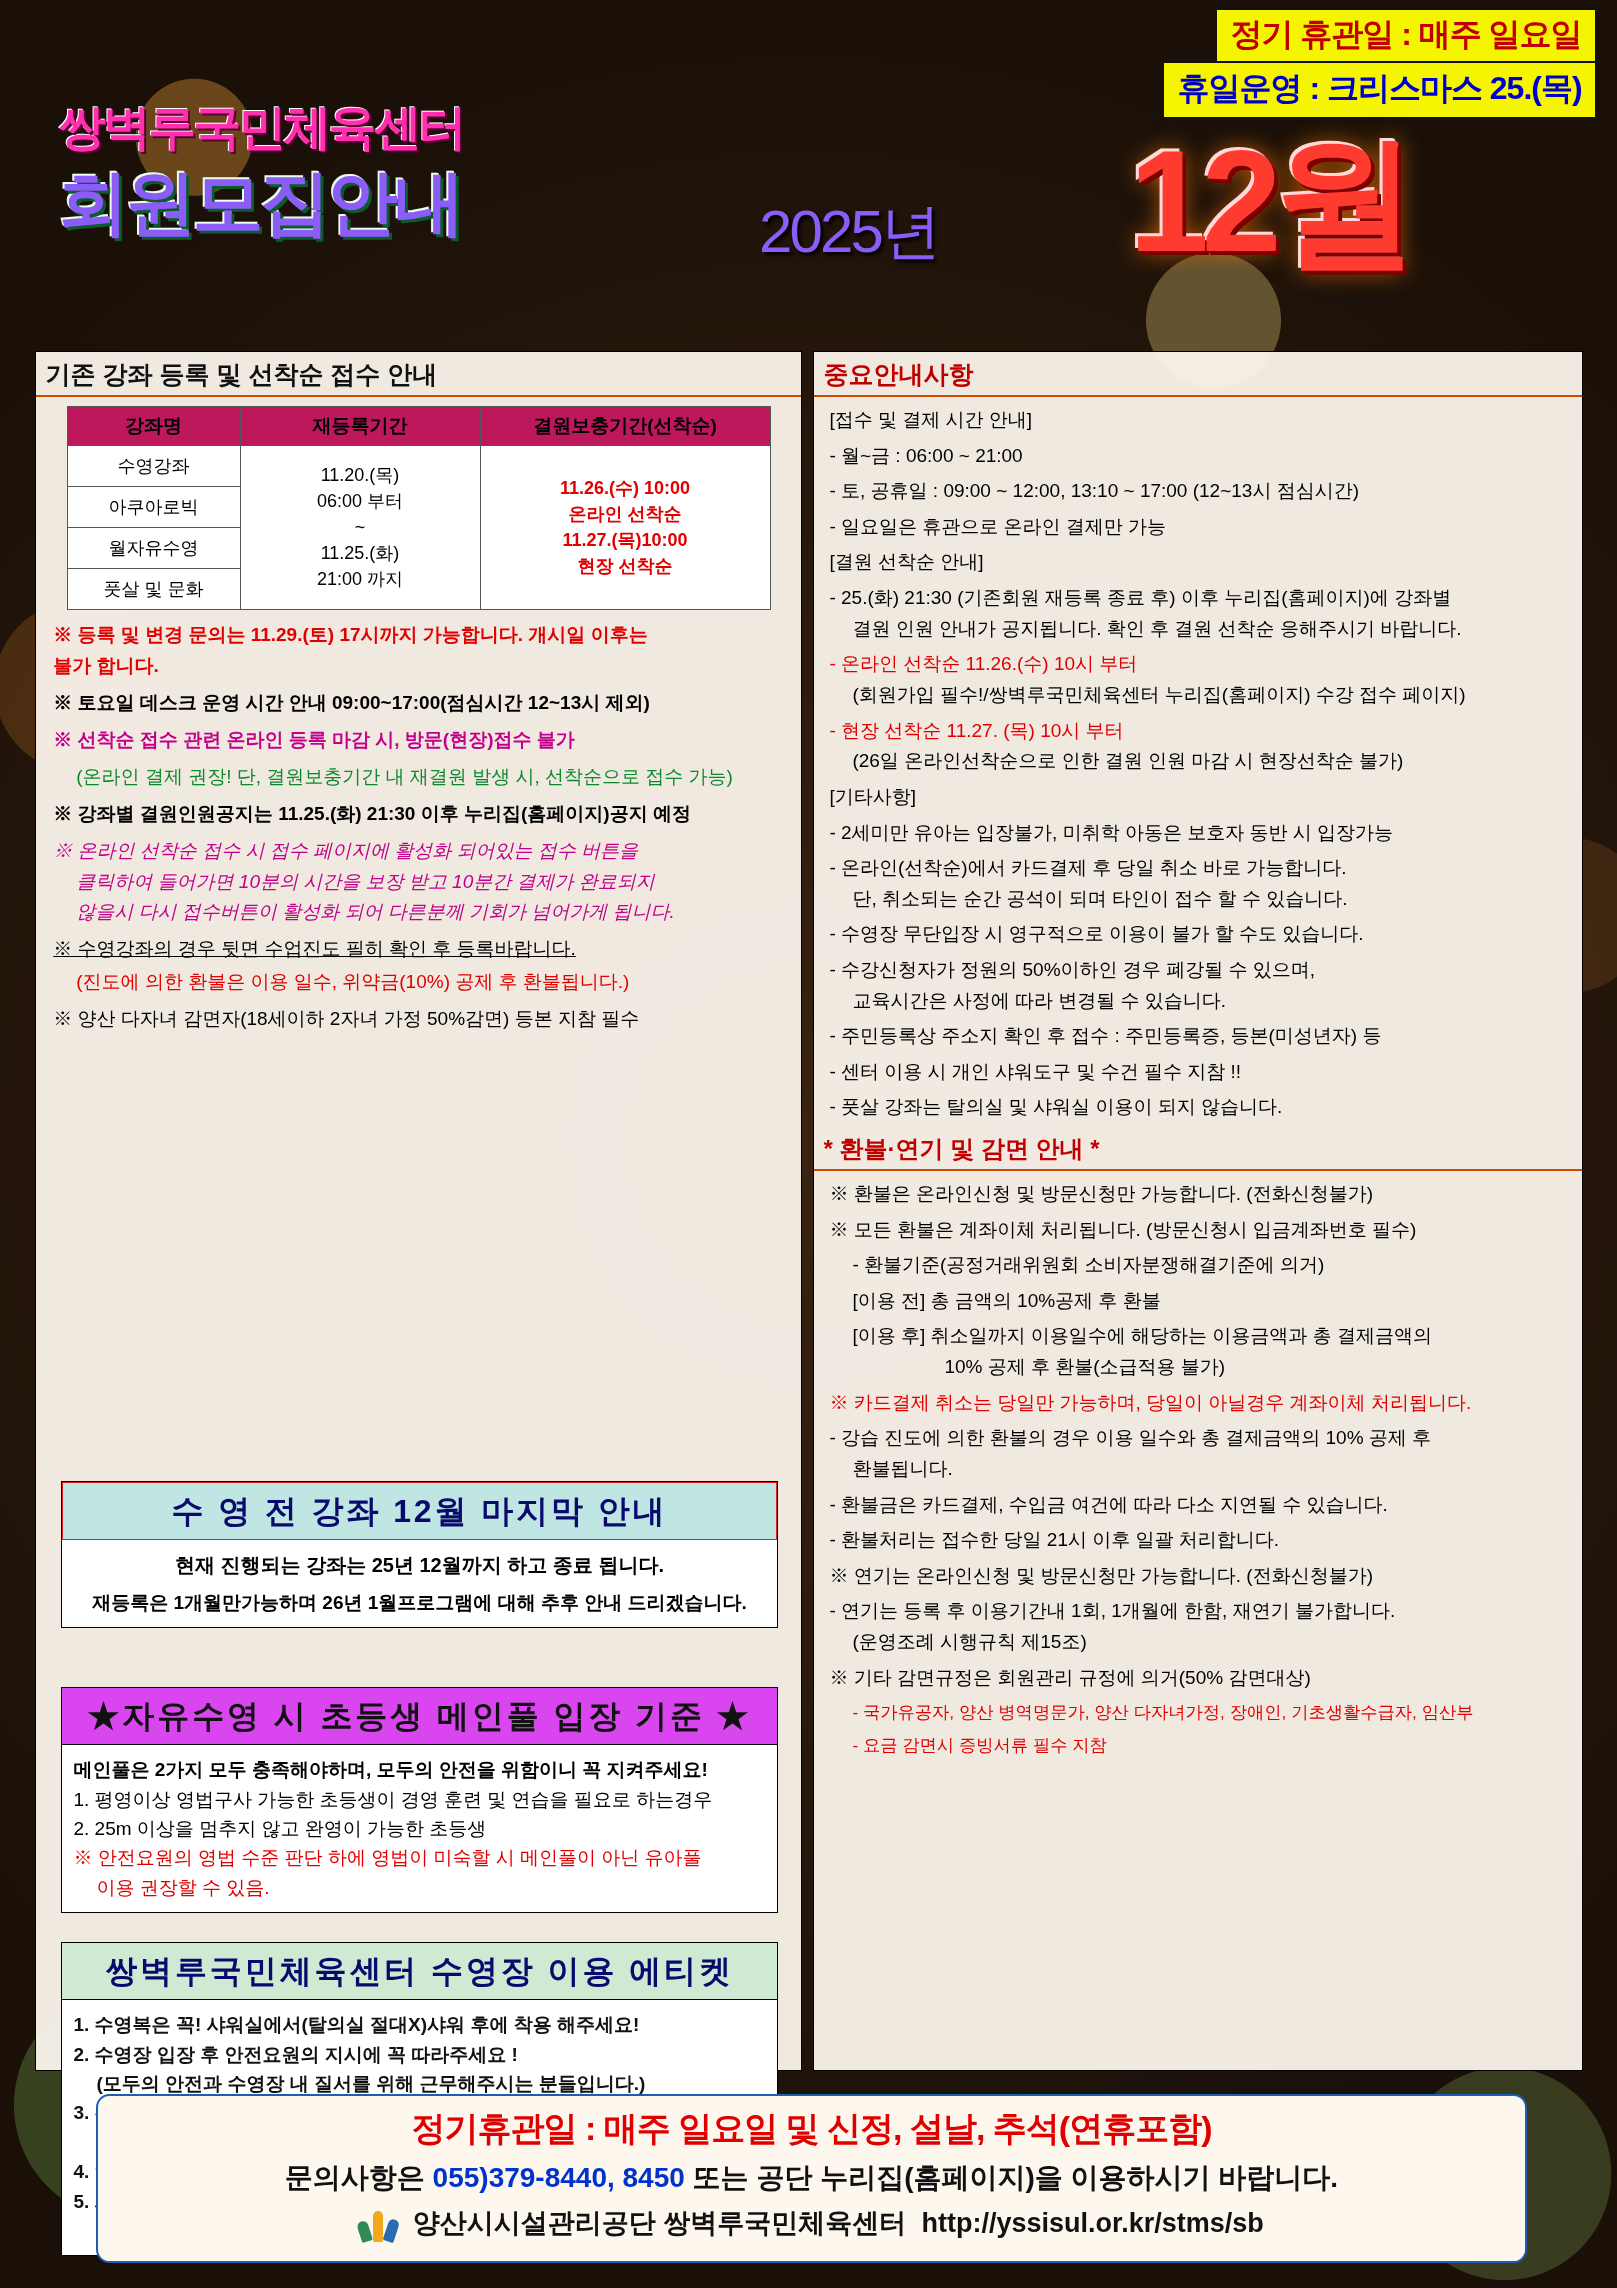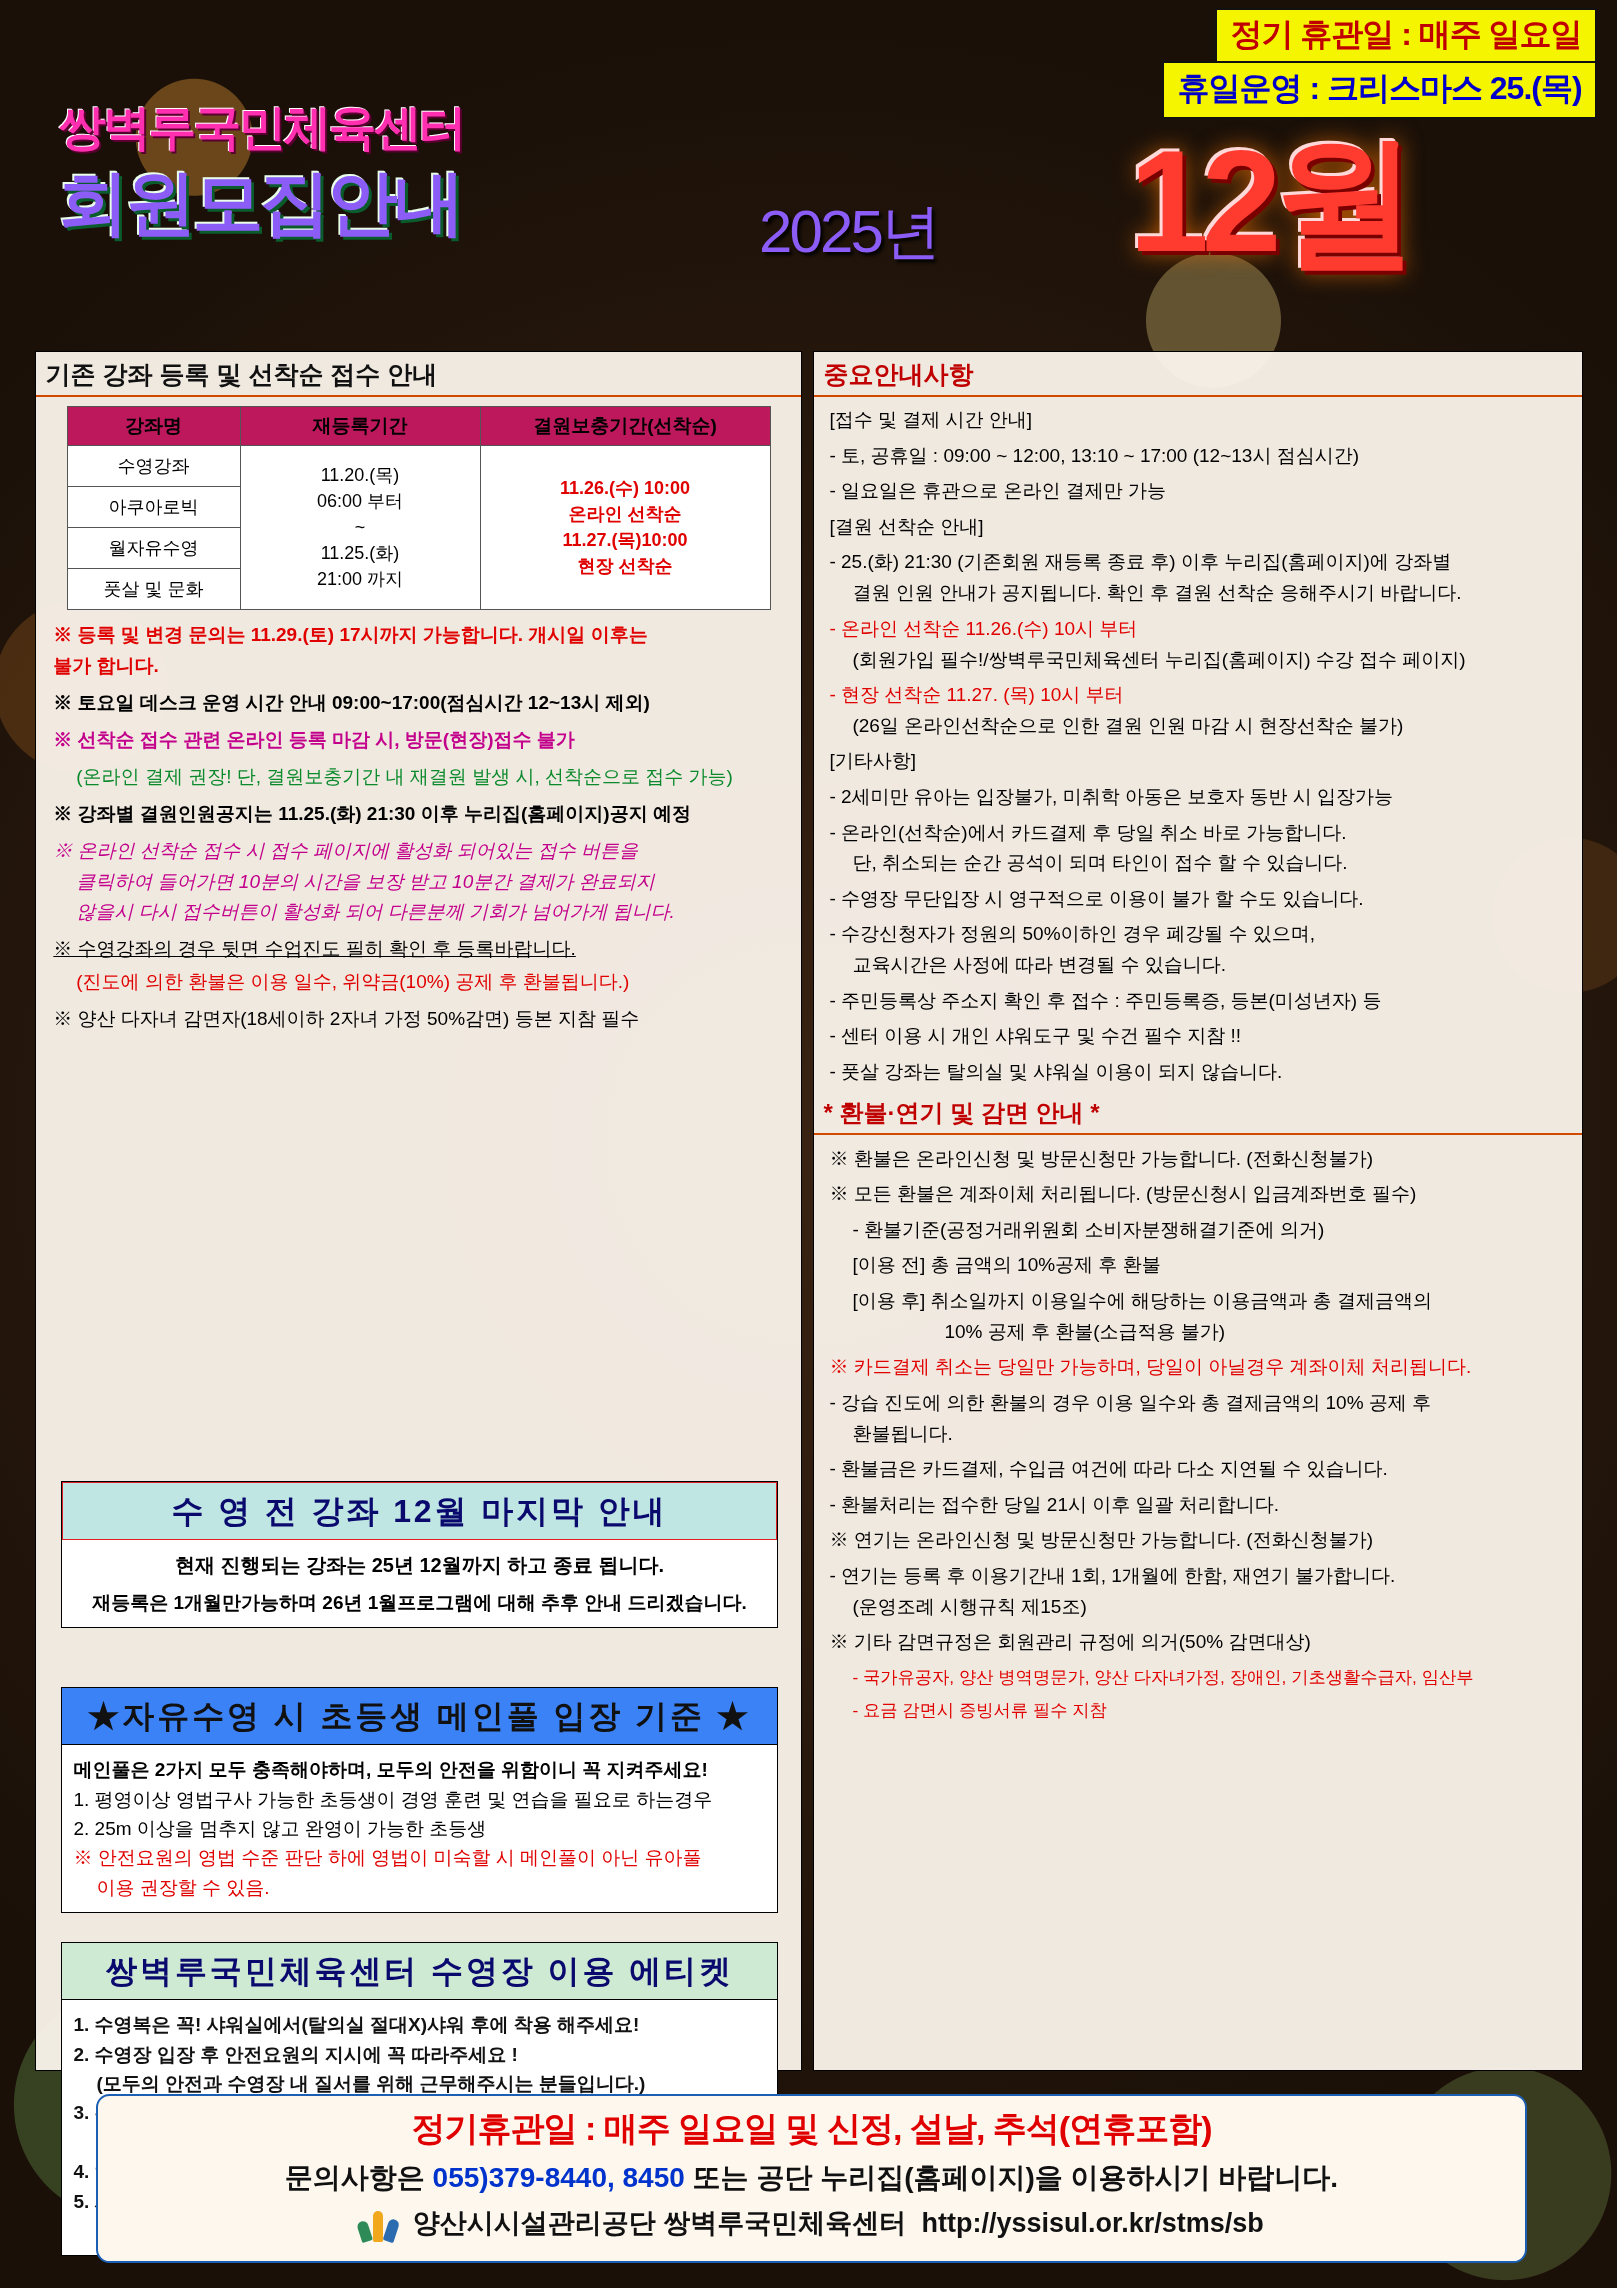--- a/index.html
+++ b/index.html
@@ -108,21 +108,21 @@
     text-align:center; font-weight:bold; font-size:32px; padding:6.7px 0 5.8px;
     border-bottom:1.9px solid #000; letter-spacing:2.9px;
   }
   .subbox .bd { padding:9.6px 11.5px; font-size:19px; line-height:1.55; }
 
   #box-swim { top:1129px; }
   #box-swim .hd { background:#bfe6e2; color:#0a0a6e; border:1.9px solid #e02020; }
   #box-swim .bd { text-align:center; font-weight:bold; }
 
   #box-free { top:1335px; }
-  #box-free .hd { background:#3b82f6; color:#111; }
+  #box-free .hd { background:#d946ef; color:#111; }
 
   #box-etiq { top:1590px; }
   #box-etiq .hd { background:#cfead3; color:#0a0a6e; }
   #box-etiq .bd { font-weight:bold; color:#111; }
 
   
   .rnotes { padding:9.6px 13.4px 0 15.4px; font-size:19px; line-height:1.52; }
   .rnotes p { margin:0 0 6.7px; }
   .hd2 {
     font-size:24px; font-weight:bold; color:#c00000;
@@ -252,20 +252,21 @@
   </div>
 
   <div class="panel" id="panel-right">
     <div class="sec-head">
       <span style="color:#c00000">중요안내사항</span>
       <span class="line"></span>
     </div>
 
     <div class="rnotes">
       <p>[접수 및 결제 시간 안내]</p>
+      <p>- 월~금 : 06:00 ~ 21:00</p>
       <p>- 토, 공휴일 : 09:00 ~ 12:00, 13:10 ~ 17:00 (12~13시 점심시간)</p>
       <p>- 일요일은 휴관으로 온라인 결제만 가능</p>
       <p>[결원 선착순 안내]</p>
       <p>- 25.(화) 21:30 (기존회원 재등록 종료 후) 이후 누리집(홈페이지)에 강좌별</p>
       <p class="ind" style="margin-top:-4.8px">결원 인원 안내가 공지됩니다. 확인 후 결원 선착순 응해주시기 바랍니다.</p>
       <p class="red">- 온라인 선착순 11.26.(수) 10시 부터</p>
       <p class="ind" style="margin-top:-4.8px">(회원가입 필수!/쌍벽루국민체육센터 누리집(홈페이지) 수강 접수 페이지)</p>
       <p class="red">- 현장 선착순 11.27. (목) 10시 부터</p>
       <p class="ind" style="margin-top:-4.8px">(26일 온라인선착순으로 인한 결원 인원 마감 시 현장선착순 불가)</p>
       <p>[기타사항]</p>

